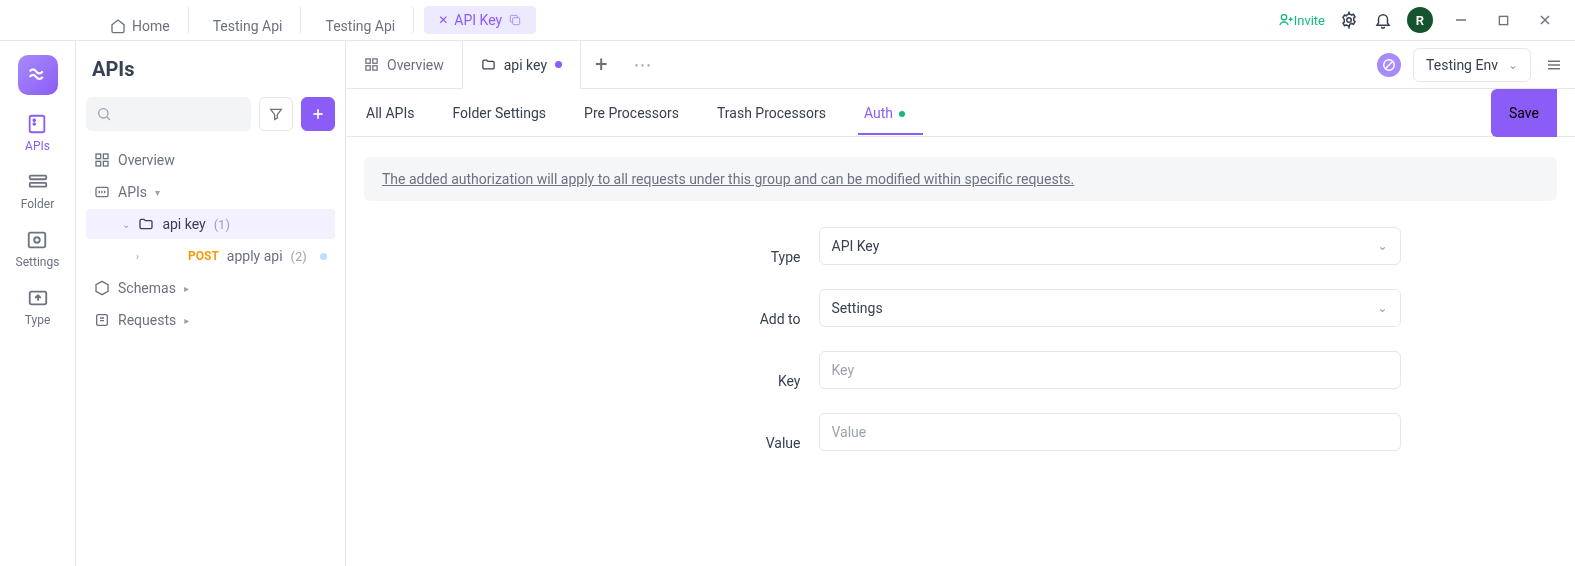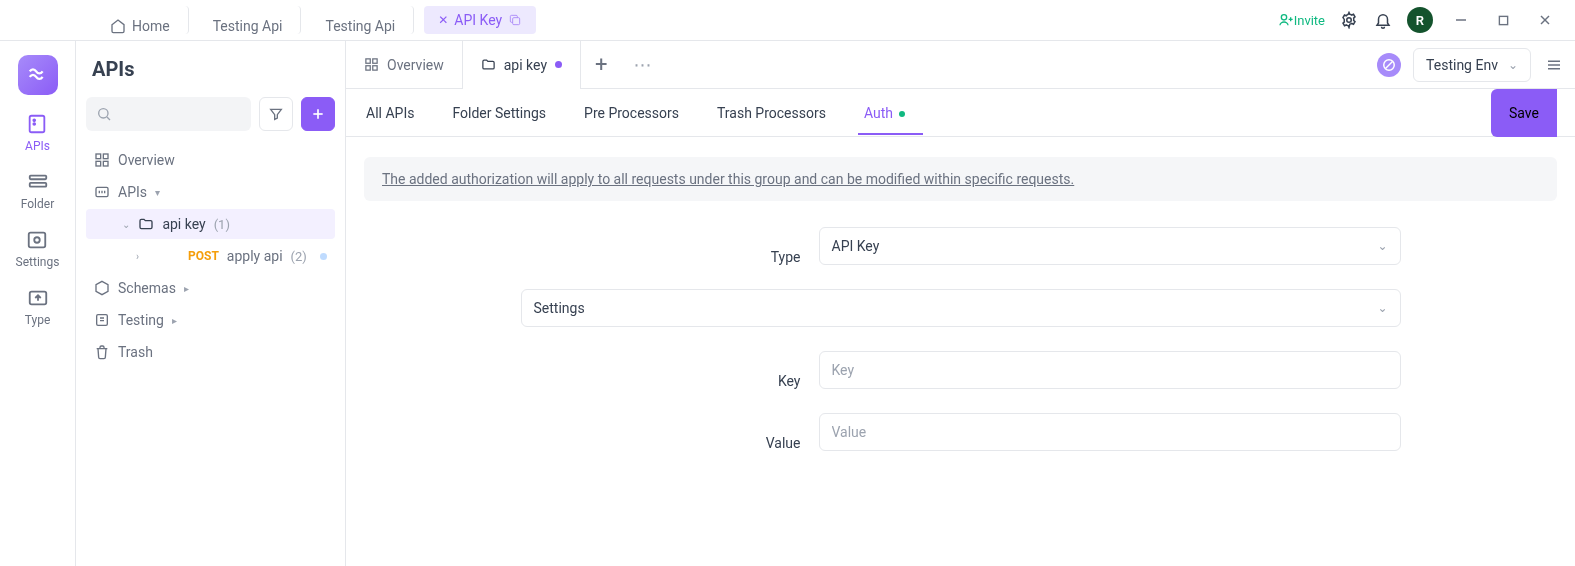--- a/index.html
+++ b/index.html
@@ -266,28 +266,22 @@
             <path d="M12 2l9 5v10l-9 5-9-5V7z"></path>
           </svg>
         <span>Schemas</span>
         <span class="chev">▸</span>
       </div>
       <div class="tree-item">
         <svg class="icon16" viewBox="0 0 24 24" fill="none" stroke="currentColor" stroke-width="2">
             <rect x="4" y="4" width="16" height="16" rx="2"></rect>
             <path d="M9 9h6M9 13h6"></path>
           </svg>
-        <span>Testing</span>
+        <span>Requests</span>
         <span class="chev">▸</span>
-      </div>
-      <div class="tree-item">
-        <svg class="icon16" viewBox="0 0 24 24" fill="none" stroke="currentColor" stroke-width="2">
-            <path d="M4 7h16M9 7V5a2 2 0 0 1 2-2h2a2 2 0 0 1 2 2v2M6 7l1 13a2 2 0 0 0 2 2h6a2 2 0 0 0 2-2l1-13"></path>
-          </svg>
-        <span>Trash</span>
       </div>
     </div>
   </div>
 
   <div class="content">
     <div class="doc-tabs">
       <div class="doc-tab ov">
         <svg viewBox="0 0 24 24" fill="none" stroke="currentColor" stroke-width="2">
             <rect x="3" y="3" width="7" height="7"></rect>
             <rect x="14" y="3" width="7" height="7"></rect>
@@ -345,20 +339,21 @@
       <div class="notice">The added authorization will apply to all requests under this group and can be modified within specific requests.</div>
       <div class="form">
         <div class="form-row">
           <label>Type</label>
           <div class="select">
             <span>API Key</span>
             <span class="chev-down">⌄</span>
           </div>
         </div>
         <div class="form-row">
+          <label>Add to</label>
           <div class="select">
             <span>Settings</span>
             <span class="chev-down">⌄</span>
           </div>
         </div>
         <div class="form-row">
           <label>Key</label>
           <div class="text-input">
             <input type="text" placeholder="Key" style="">
           </div>

